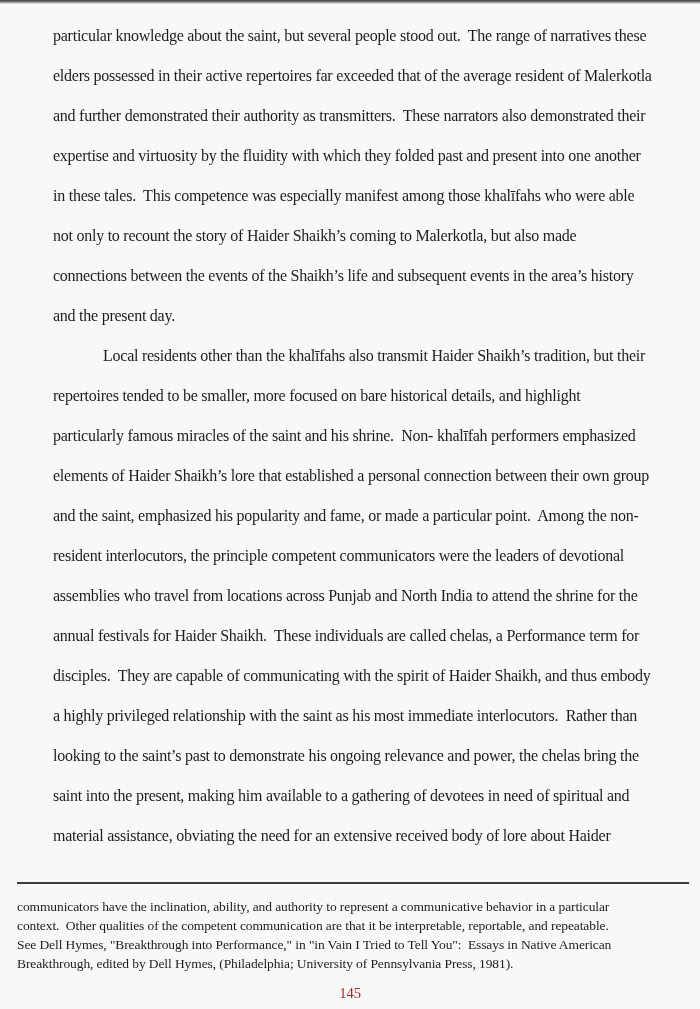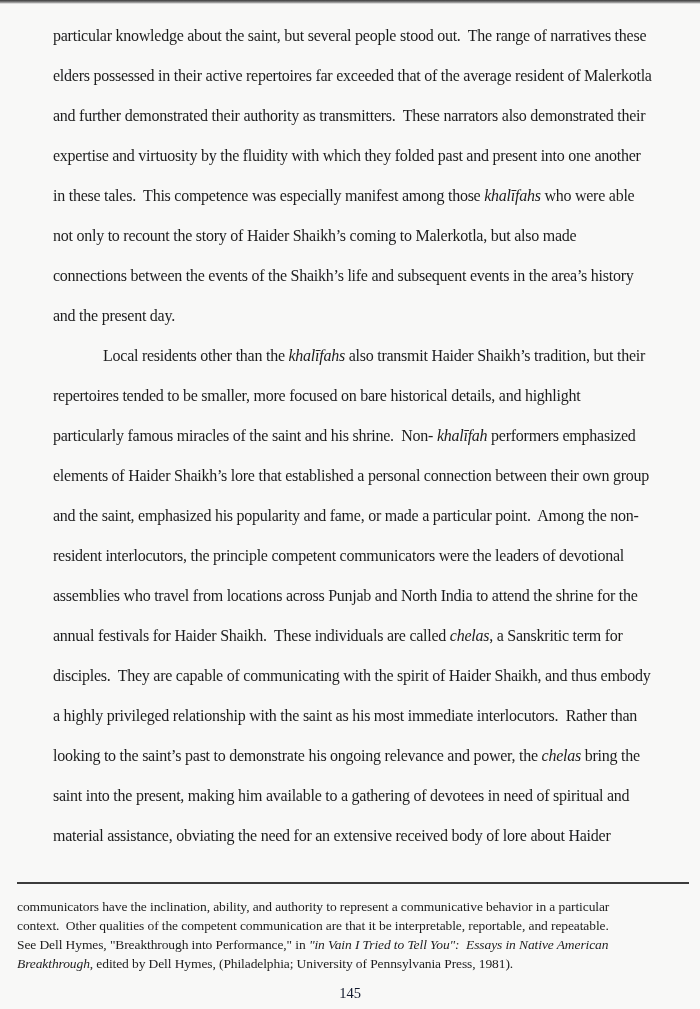--- a/index.html
+++ b/index.html
@@ -34,21 +34,20 @@
   }
   .body-text .text-line {
     white-space: pre;
     height: 40px;
     margin-left: 36px;
   }
   .body-text .text-line.indent {
     padding-left: 50px;
   }
   .italic {
-    font-style: italic;
     text-align: right;
   }
   .footnote-separator {
     position: absolute;
     left: 17px;
     top: 882px;
     width: 672px;
     height: 2px;
     background: #3c3c3c;
   }
@@ -66,21 +65,21 @@
     white-space: pre;
     height: 19px;
   }
   .page-number {
     position: absolute;
     left: 0;
     top: 985px;
     width: 100%;
     text-align: center;
     font-size: 14.5px;
-    color: #0f172a;
+    color: #b91c1c;
   }
 </style>
 </head>
 <body>
 
 <div class="page">
   <div class="scan-top-edge"></div>
 
   <div class="body-text">
       <div class="text-line"><span>particular knowledge about the saint, but several people stood out.  The range of narratives these</span></div>
@@ -91,21 +90,21 @@
       <div class="text-line"><span>not only to recount the story of Haider Shaikh’s coming to Malerkotla, but also made</span></div>
       <div class="text-line"><span>connections between the events of the Shaikh’s life and subsequent events in the area’s history</span></div>
       <div class="text-line"><span>and the present day.</span></div>
       <div class="text-line indent"><span>Local residents other than the </span><span class="italic">khalīfahs</span><span> also transmit Haider Shaikh’s tradition, but their</span></div>
       <div class="text-line"><span>repertoires tended to be smaller, more focused on bare historical details, and highlight</span></div>
       <div class="text-line"><span>particularly famous miracles of the saint and his shrine.  Non- </span><span class="italic">khalīfah</span><span> performers emphasized</span></div>
       <div class="text-line"><span>elements of Haider Shaikh’s lore that established a personal connection between their own group</span></div>
       <div class="text-line"><span>and the saint, emphasized his popularity and fame, or made a particular point.  Among the non-</span></div>
       <div class="text-line"><span>resident interlocutors, the principle competent communicators were the leaders of devotional</span></div>
       <div class="text-line"><span>assemblies who travel from locations across Punjab and North India to attend the shrine for the</span></div>
-      <div class="text-line"><span>annual festivals for Haider Shaikh.  These individuals are called </span><span class="italic">chelas</span><span>, a Sanskritic term for</span></div>
+      <div class="text-line"><span>annual festivals for Haider Shaikh.  These individuals are called </span><span class="italic">chelas</span><span>, a Performance term for</span></div>
       <div class="text-line"><span>disciples.  They are capable of communicating with the spirit of Haider Shaikh, and thus embody</span></div>
       <div class="text-line"><span>a highly privileged relationship with the saint as his most immediate interlocutors.  Rather than</span></div>
       <div class="text-line"><span>looking to the saint’s past to demonstrate his ongoing relevance and power, the </span><span class="italic">chelas</span><span> bring the</span></div>
       <div class="text-line"><span>saint into the present, making him available to a gathering of devotees in need of spiritual and</span></div>
       <div class="text-line"><span>material assistance, obviating the need for an extensive received body of lore about Haider</span></div>
     </div>
 
   <div class="footnote-separator"></div>
 
   <div class="footnote">

